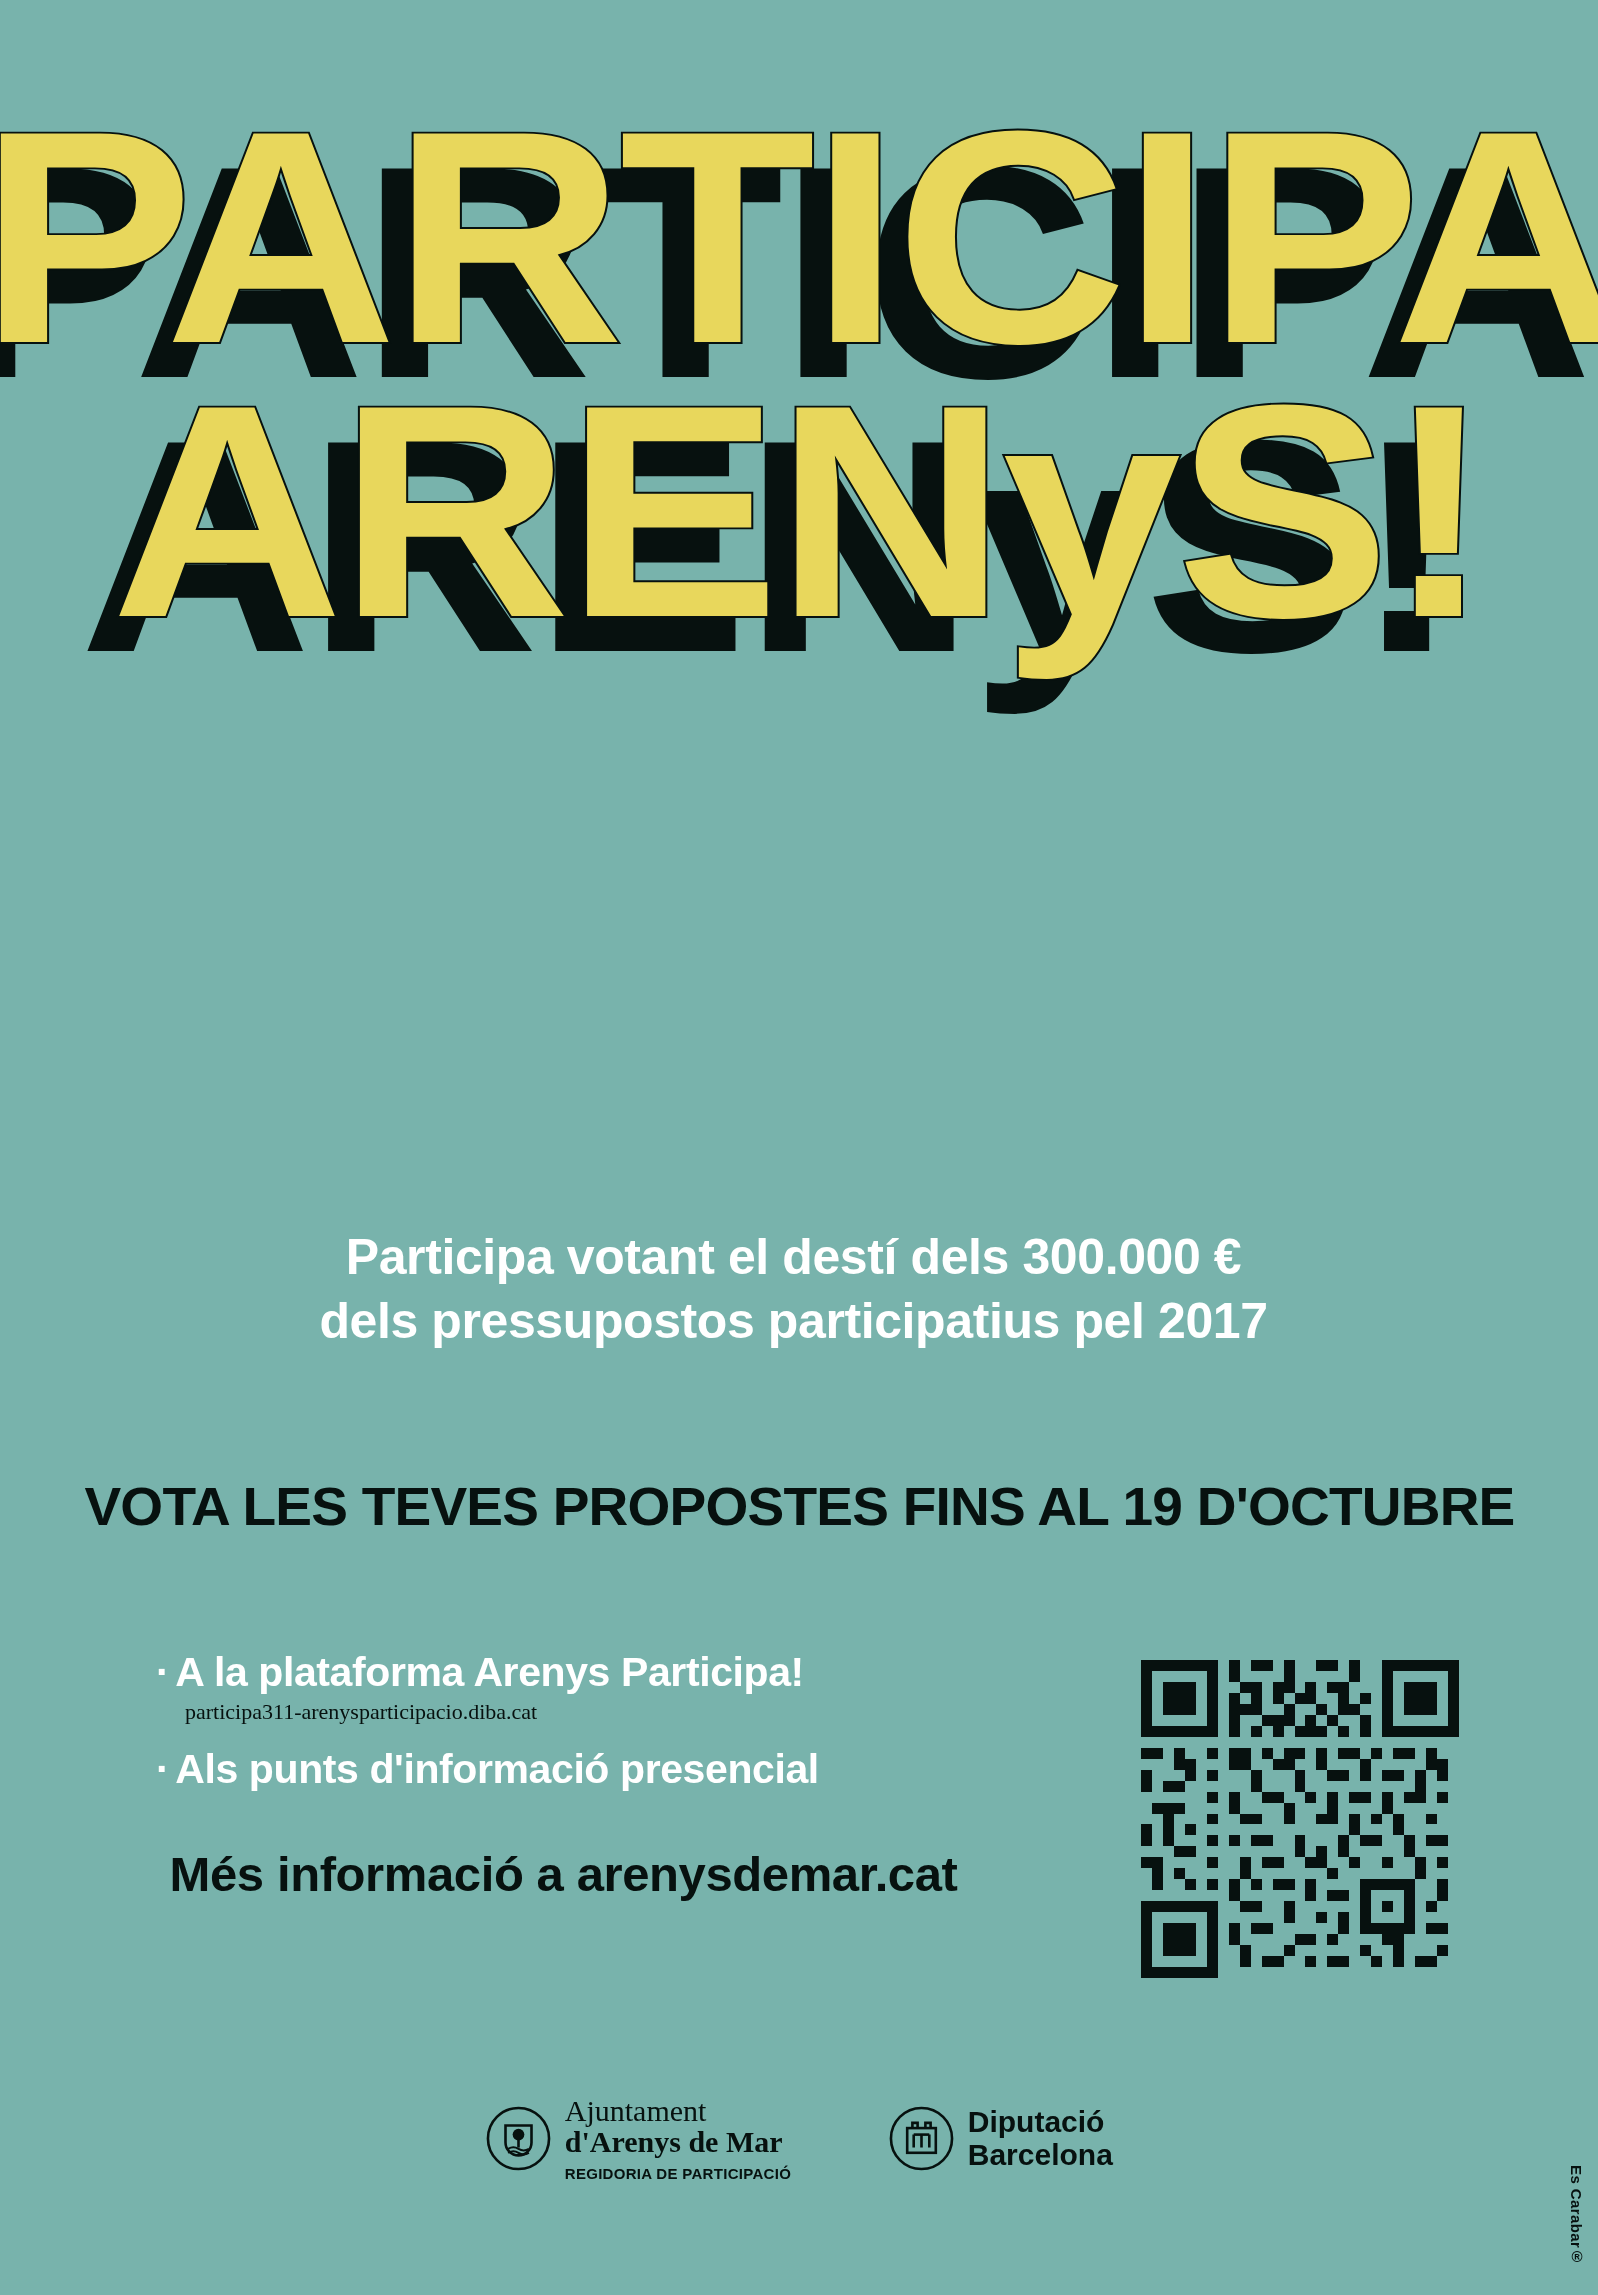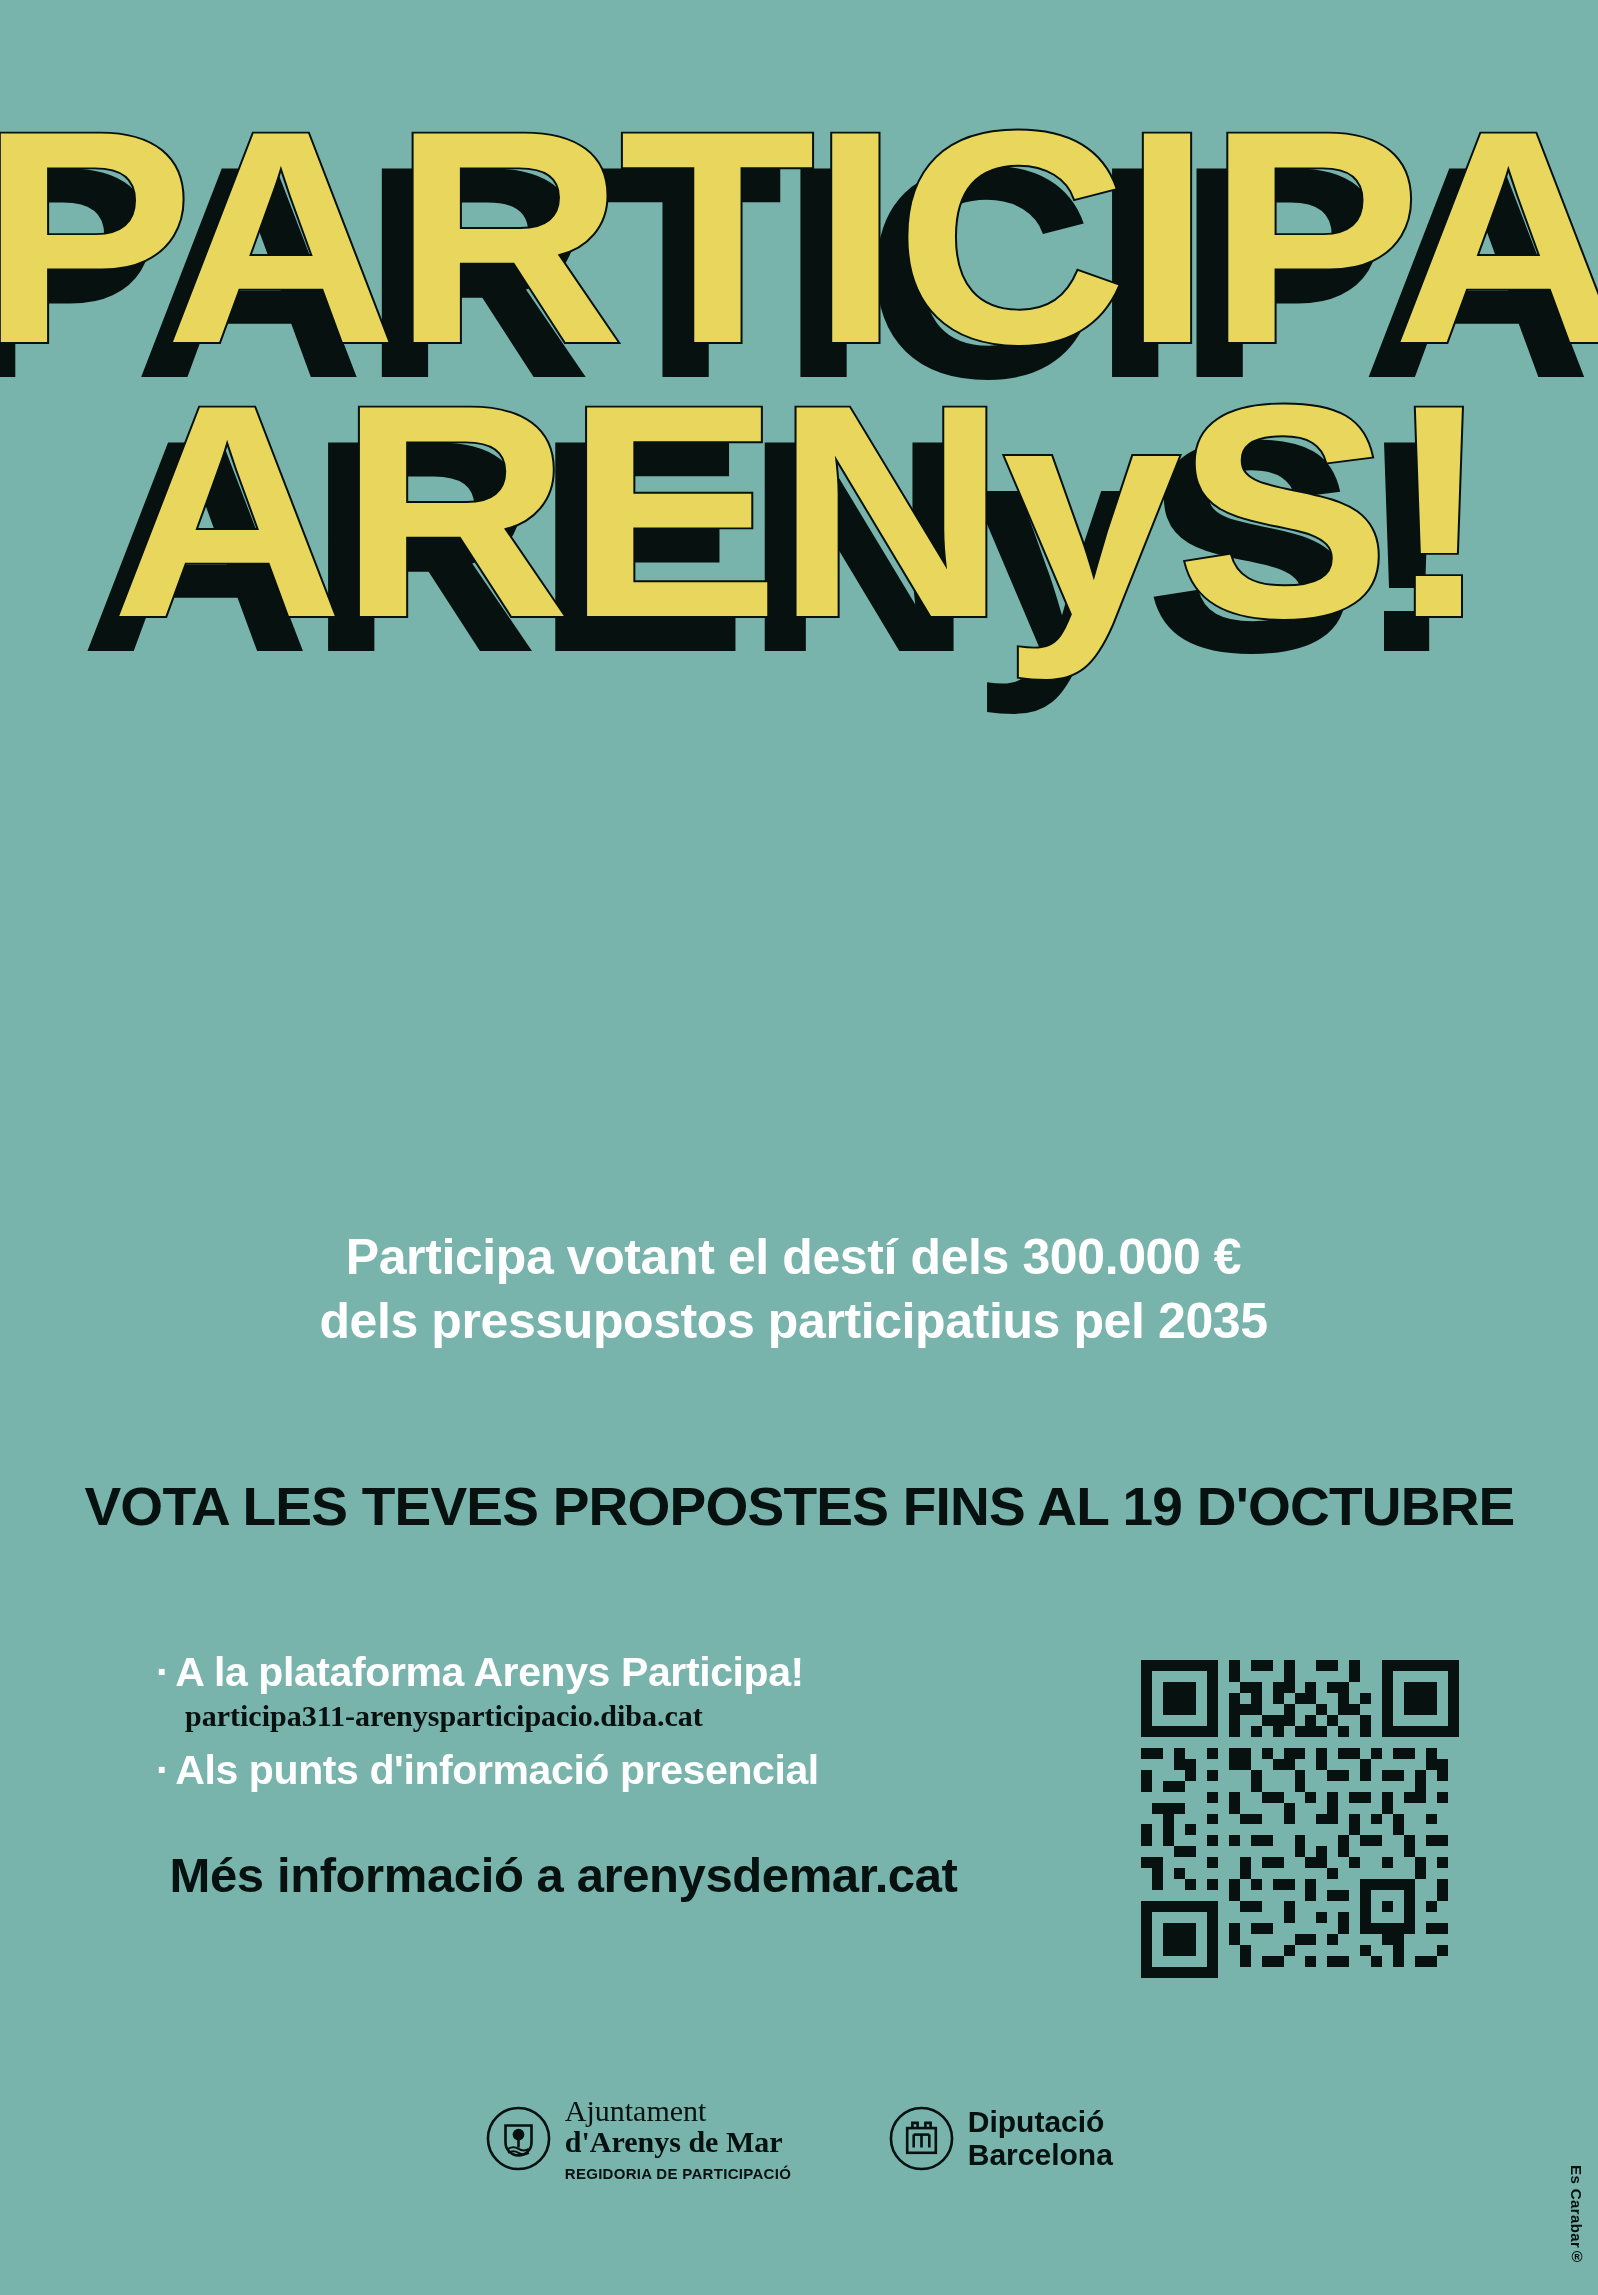--- a/index.html
+++ b/index.html
@@ -114,24 +114,24 @@
     letter-spacing: -0.4px;
     margin: 0 0 3px 0;
     color: #ffffff;
   }
   .bullet .dot {
     display: inline-block;
     margin-right: 6px;
   }
   .url-line {
     font-family: "Liberation Serif", serif;
-    font-weight: bold;
-    font-size: 30px;
-    color: #07110f;
-    margin: 0 0 14px 29px;
+    font-weight: normal;
+    font-size: 22px;
+    color: #07110f;
+    margin: 0 0 21px 29px;
     letter-spacing: 0px;
   }
   .bullet2 {
     margin-top: 11px;
   }
   .mes-info {
     margin-top: 53px;
     margin-left: 13.6px;
     color: #07110f;
     font-weight: bold;
@@ -236,21 +236,21 @@
         <span>AREN</span><span>y</span><span>S!</span>
       </span>
       <span class="front">
         <span>AREN</span><span class="lower-y">y</span><span>S!</span>
       </span>
     </div>
   </div>
 
   <div class="subtitle">
     <div>Participa votant el destí dels 300.000 €</div>
-    <div>dels pressupostos participatius pel 2035</div>
+    <div>dels pressupostos participatius pel 2017</div>
   </div>
 
   <div class="vota">VOTA LES TEVES PROPOSTES FINS AL 19 D'OCTUBRE</div>
 
   <div class="info">
     <p class="bullet">
       <span class="dot">·</span><span>A la plataforma Arenys Participa!</span>
     </p>
     <p class="url-line">participa311-arenysparticipacio.diba.cat</p>
 

